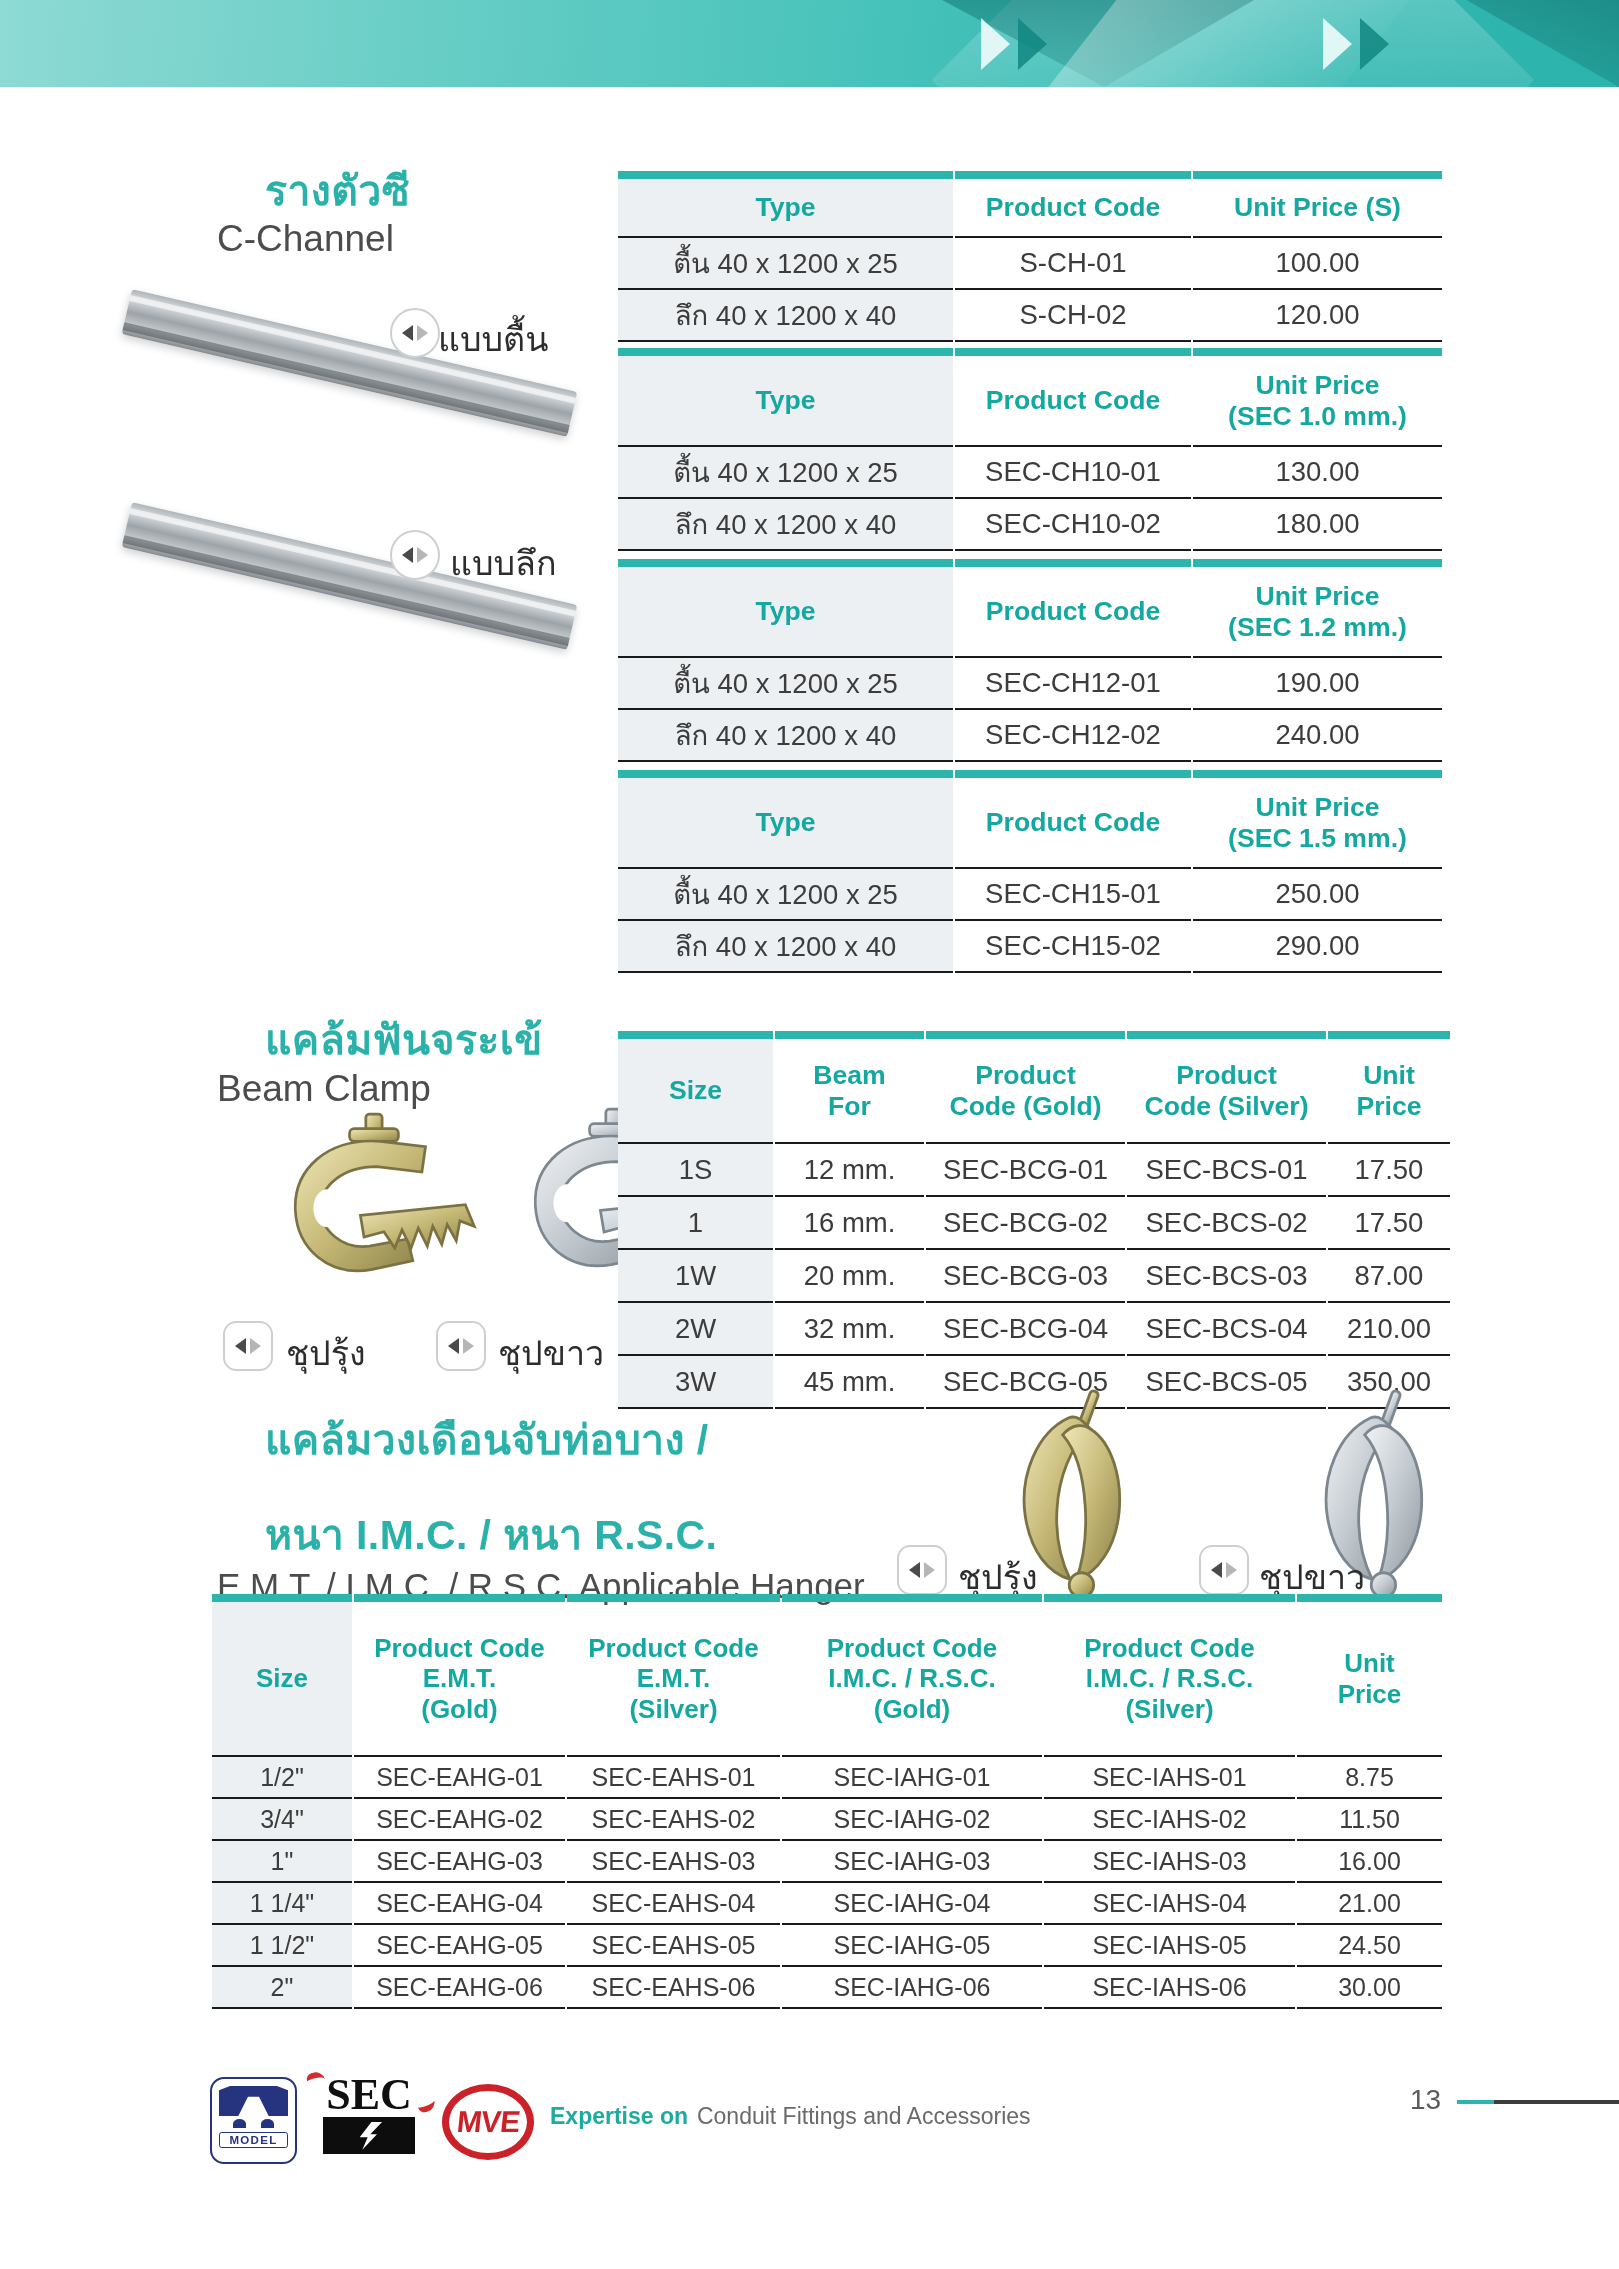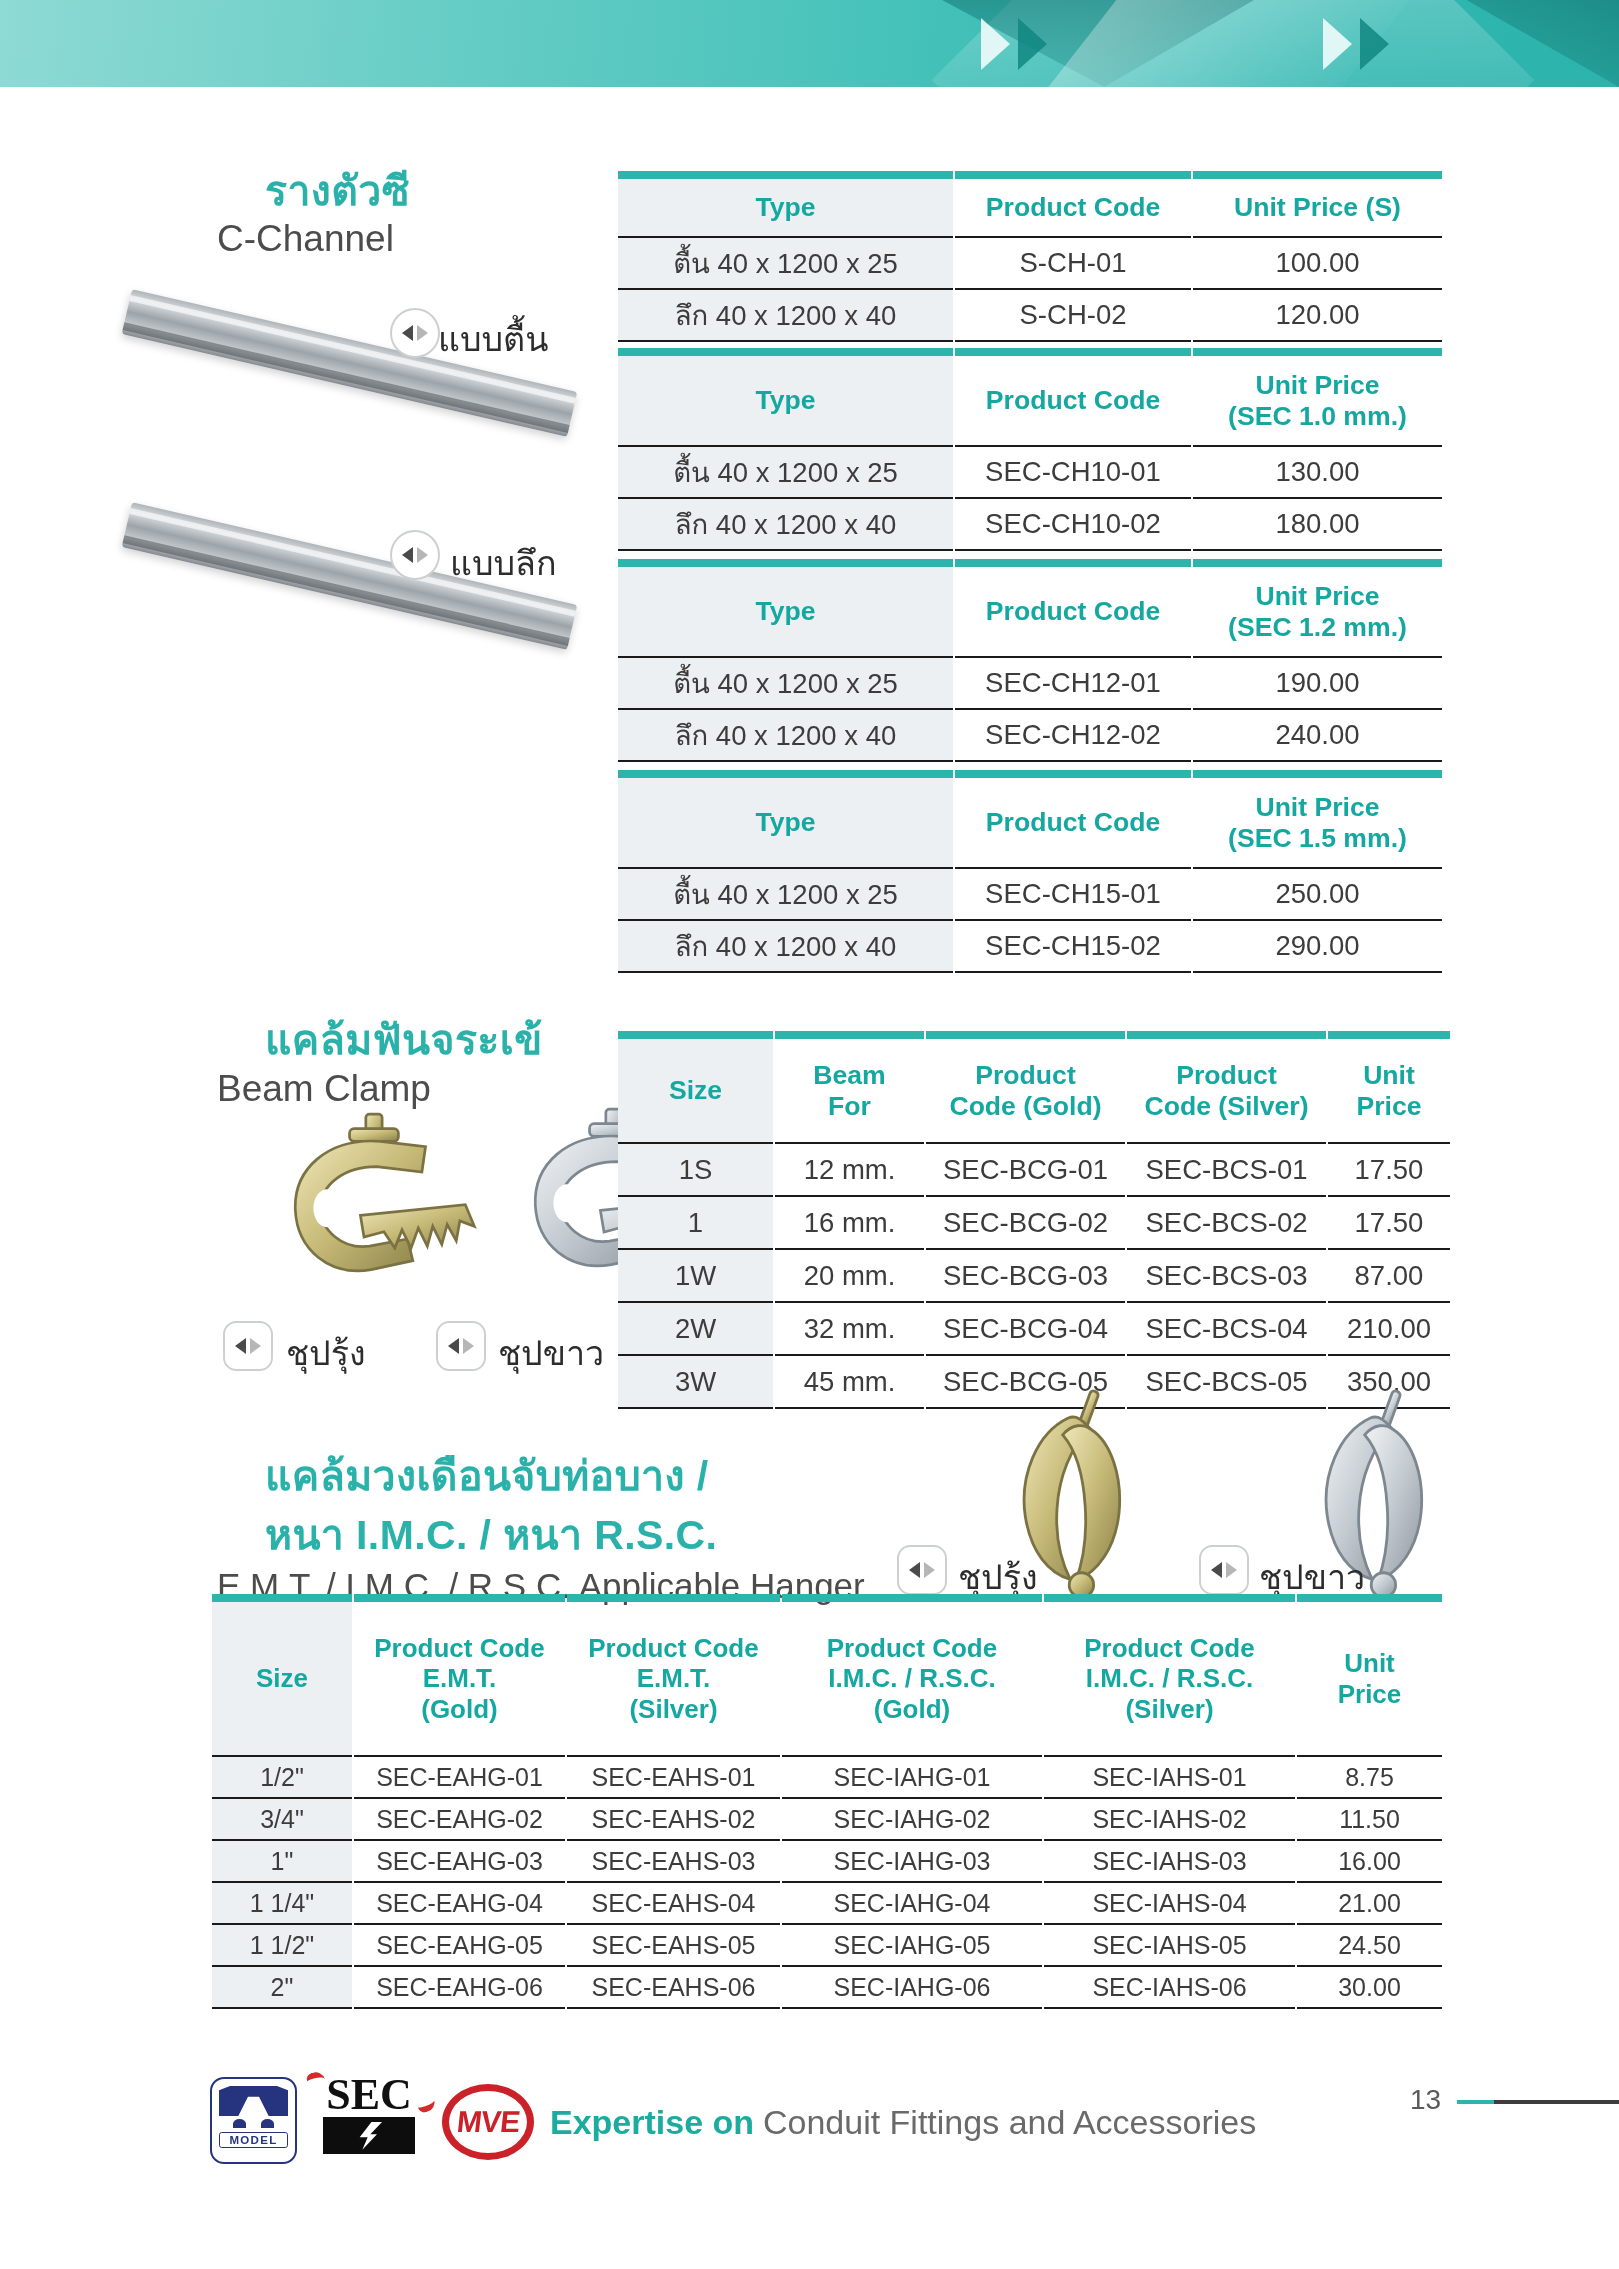--- a/index.html
+++ b/index.html
@@ -71,21 +71,21 @@
   .lm-label{margin-top:3.5px;border:1.8px solid #26337e;border-radius:2.7px;color:#26337e;font-size:11.5px;font-weight:bold;text-align:center;letter-spacing:1.3px;padding:0.9px 0;}
   .logo.seclogo{left:316px;top:2075px;width:106px;text-align:center;}
   .sec-word{font-family:"Liberation Serif","DejaVu Serif",serif;font-size:44px;font-weight:bold;color:#101010;line-height:.92;position:relative;display:inline-block;}
   .sec-word::before{content:"";position:absolute;left:-19.5px;top:-3.5px;width:17.7px;height:10.6px;border-top:6.2px solid #d42b2b;border-radius:70% 100% 0 0;transform:rotate(-16deg);}
   .sec-word::after{content:"";position:absolute;right:-23px;bottom:3.5px;width:17.7px;height:10.6px;border-bottom:6.2px solid #d42b2b;border-radius:0 0 100% 70%;transform:rotate(-16deg);}
   .sec-box{margin:1.8px auto 0;width:92px;height:37px;background:#0d0d0d;display:flex;align-items:center;justify-content:center;}
   .sec-bolt{width:26.6px;height:28px;background:#fff;clip-path:polygon(60% 0,100% 0,55% 45%,80% 45%,25% 100%,45% 55%,15% 55%);}
   .logo.mve{left:442px;top:2084px;width:92px;height:76px;border:7px solid #cb2128;border-radius:50%;background:#fff;
             display:flex;align-items:center;justify-content:center;}
   .mve-word{color:#cb2128;font-size:30px;font-weight:bold;letter-spacing:-0.9px;transform:skewX(-6deg);}
-  .tagline{position:absolute;left:550px;top:2103px;font-size:34px;color:#6a6a6a;}
+  .tagline{position:absolute;left:550px;top:2103px;font-size:23px;color:#6a6a6a;}
   .tagline .tb{color:#1cab9f;font-weight:bold;margin-right:8.9px;}
   .pageno{position:absolute;left:1410px;top:2084px;font-size:28px;color:#5a5a5a;}
   .pline{position:absolute;left:1457px;top:2100px;width:162px;height:4.4px;
          background:linear-gradient(90deg,#2cb5ad 0,#2cb5ad 37px,#3d3d3d 37px);}
 </style>
 </head>
 <body>
 
 <div class="page">
 
@@ -348,21 +348,21 @@
       <tr>
         <td class="shade">3W</td>
         <td>45 mm.</td>
         <td>SEC-BCG-05</td>
         <td>SEC-BCS-05</td>
         <td>350.00</td>
       </tr>
     </tbody>
   </table>
 
-  <div class="t-th" style="left:217px;top:1443px">แคล้มวงเดือนจับท่อบาง /</div>
+  <div class="t-th" style="left:217px;top:1407px">แคล้มวงเดือนจับท่อบาง /</div>
   <div class="t-th" style="left:217px;top:1502px">หนา I.M.C. / หนา R.S.C.</div>
   <div class="t-en small" style="left:217px;top:1566px">E.M.T. / I.M.C. / R.S.C. Applicable Hanger</div>
 
   <svg class="photo" style="left:991px;top:1388px" width="164" height="211" viewBox="0 0 170 225">
     <defs>
         <linearGradient id="hgg" x1="0" y1="0" x2="1" y2="1">
       <stop offset="0" stop-color="#efe7b8"></stop>
           <stop offset=".5" stop-color="#c6b977"></stop>
           <stop offset="1" stop-color="#8b8148"></stop>
     </linearGradient>

